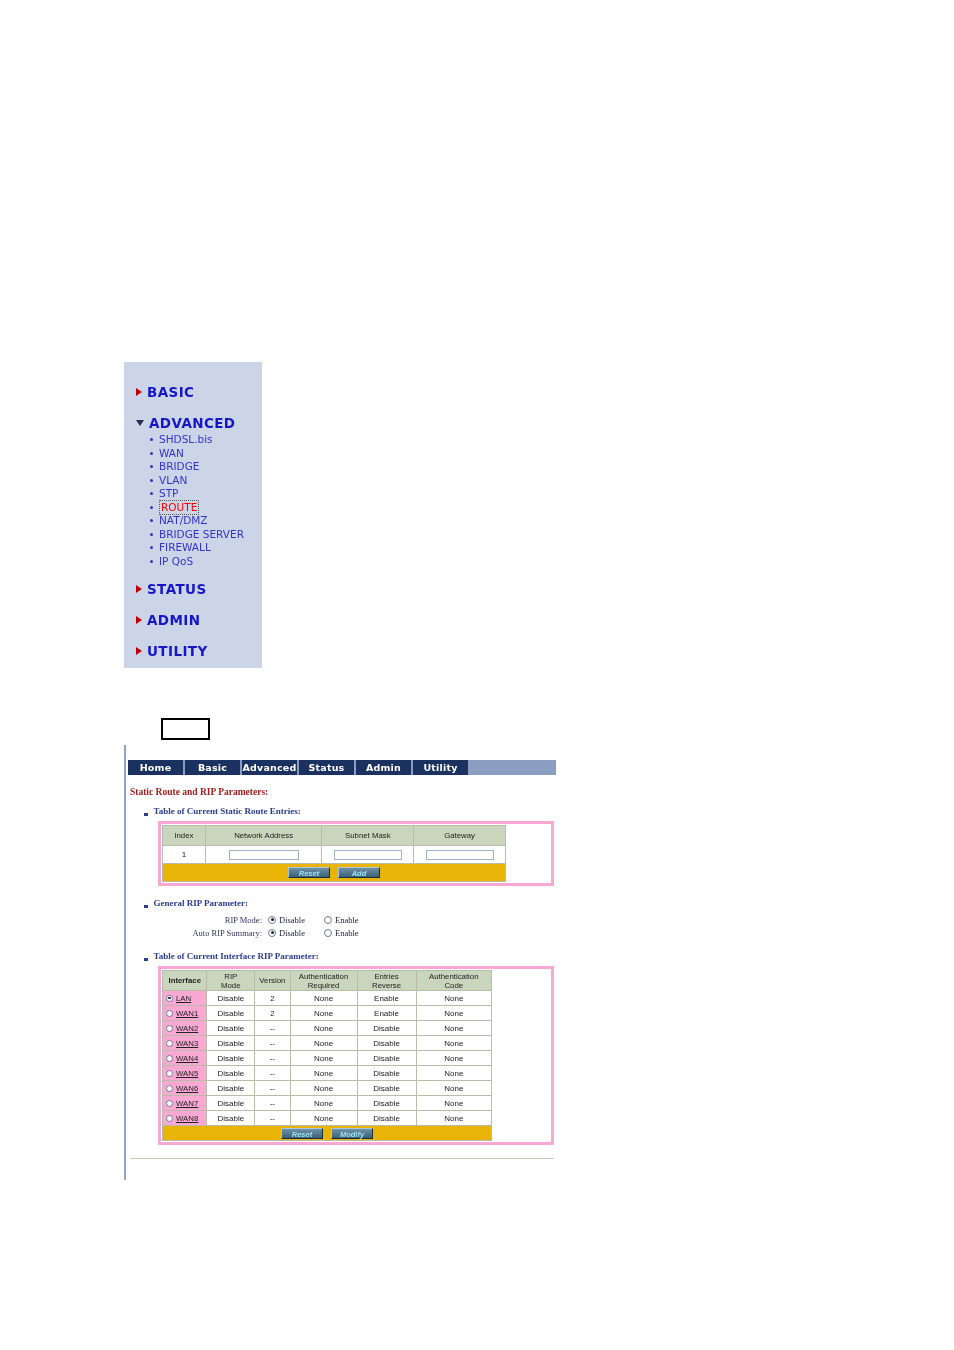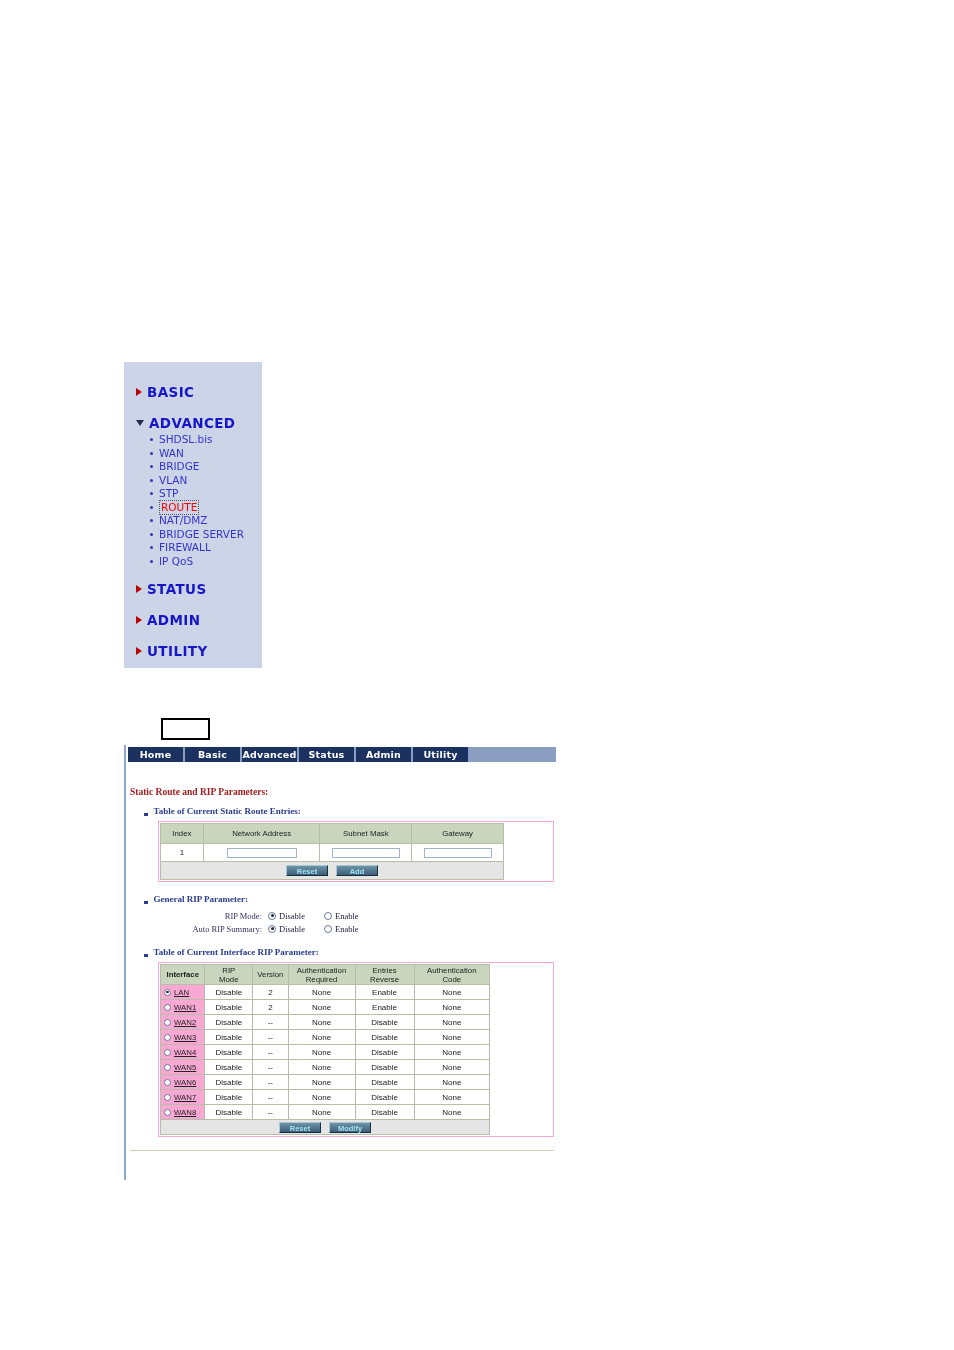--- a/index.html
+++ b/index.html
@@ -118,21 +118,21 @@
   #pane-leftrule {
     position: absolute;
     left: 0; top: 0;
     width: 2px; height: 435px;
     background: #8fa4c8;
   }
 
   
   #navbar {
     position: absolute;
-    left: 4px; top: 2px;
+    left: 4px; top: 15px;
     width: 428px;
     height: 15px;
     background: #8b9dc0;
     display: flex;
   }
   .navtab {
     height: 15px;
     background: #1b3160;
     color: #ffffff;
     font-family: "DejaVu Sans", sans-serif;
@@ -191,21 +191,21 @@
   .sub-head-text {
     font-family: "Liberation Serif", serif;
     font-size: 9px;
     font-weight: bold;
     color: #2a3c8f;
   }
 
   
   .tbl-wrap {
     margin: 0 0 12px 28px;
-    border: 1px solid #f9a8d4;
+    border: 3px solid #f9a8d4;
     background: #ffffff;
     box-sizing: border-box;
     padding: 1px;
   }
   table.grid {
     border-collapse: collapse;
     font-family: "Liberation Sans", sans-serif;
     font-size: 8px;
     color: #222222;
   }
@@ -241,22 +241,23 @@
     height: 10px;
     width: 68px;
     margin: 2px auto;
     display: block;
     box-sizing: border-box;
   }
   .txtin.wide { width: 70px; }
 
   .btnrow td {
     border: 1px solid #b9bda8;
-    background: #e5e5e5;
+    background: #eab308;
     height: 17px;
+    font-style: italic;
   }
 
   
   .btn3d {
     display: inline-block;
     height: 11px;
     line-height: 11px;
     min-width: 42px;
     padding: 0 7px;
     background: linear-gradient(#6d93a8, #3c5f78);

